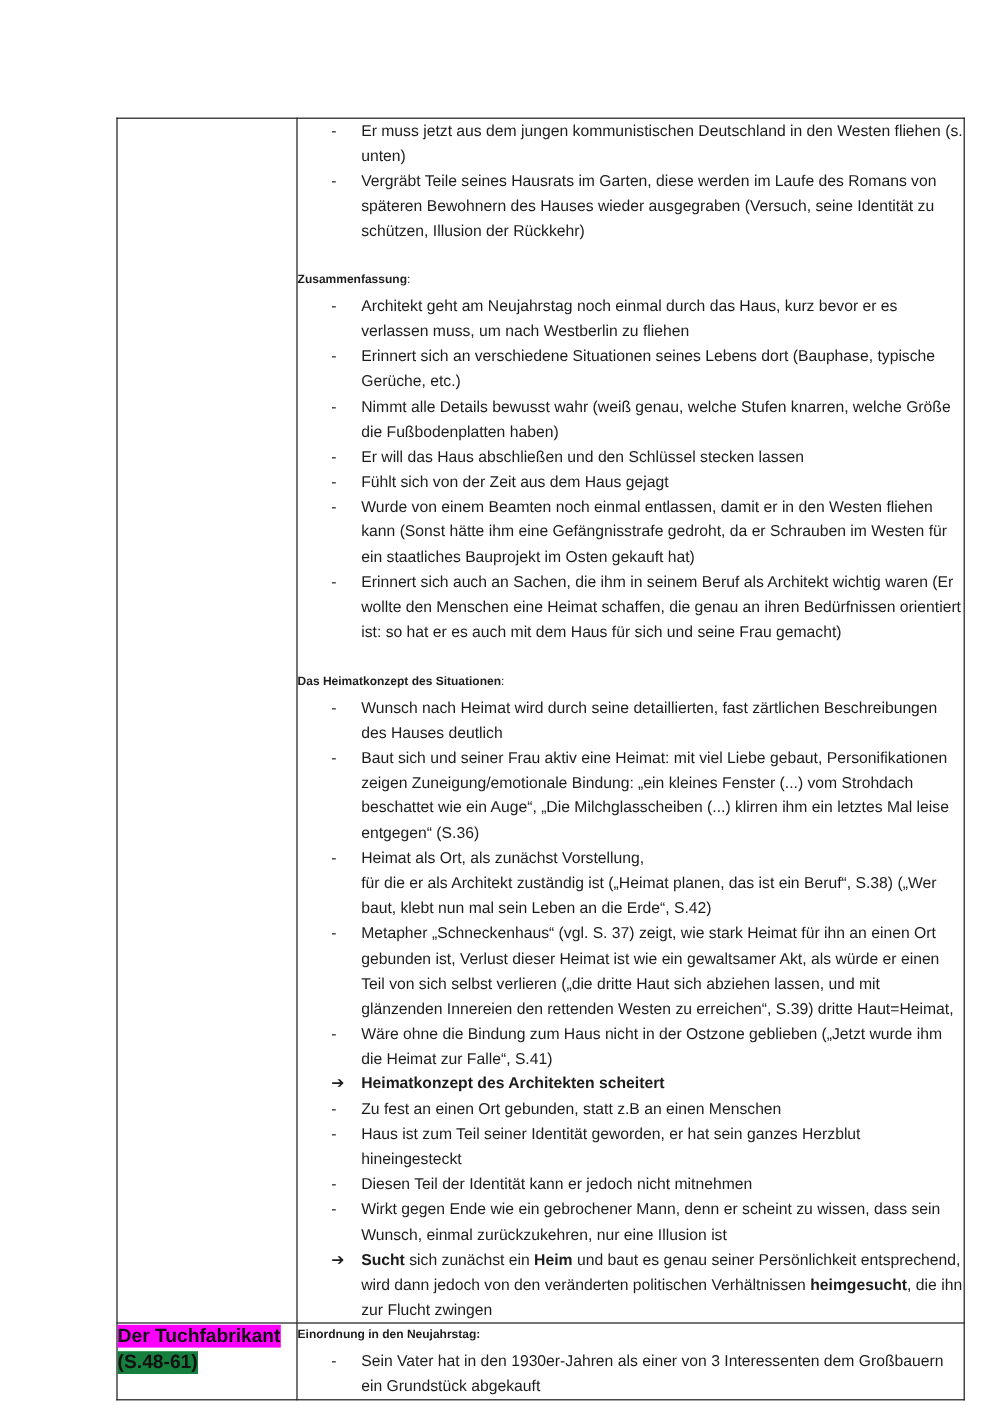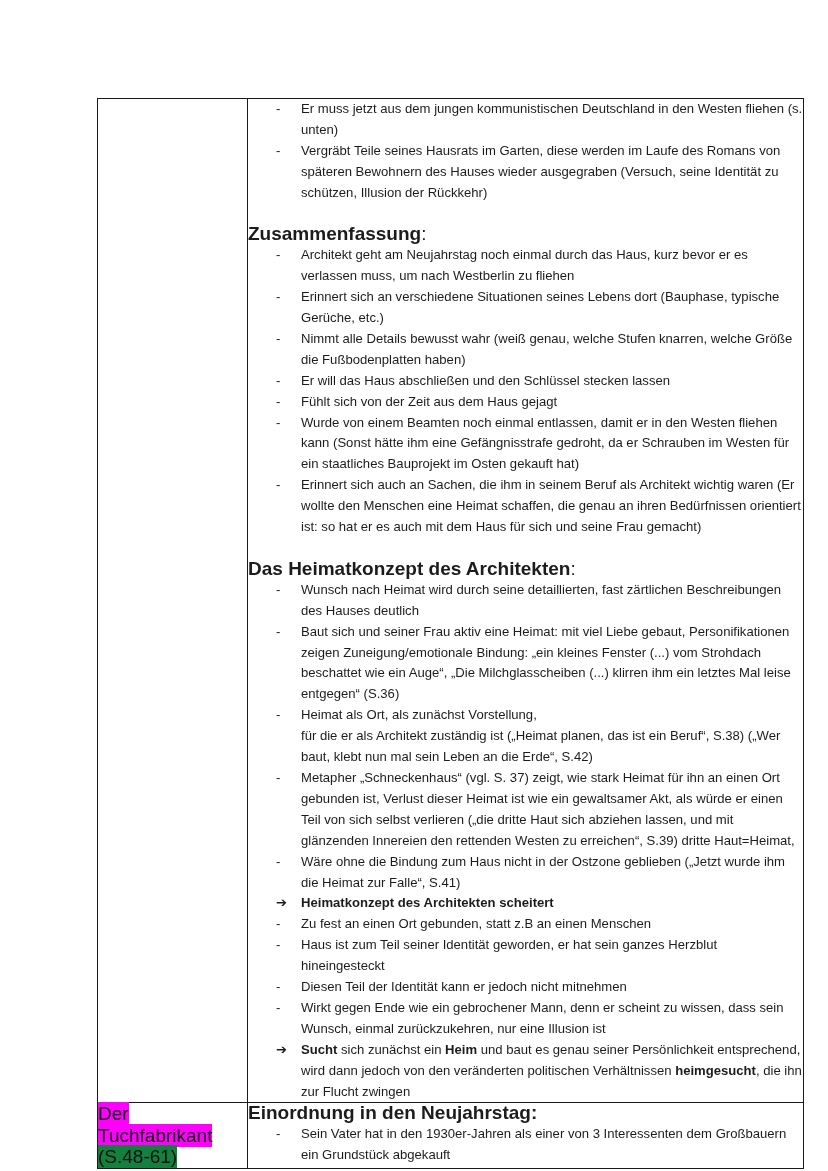--- a/index.html
+++ b/index.html
@@ -44,21 +44,21 @@
   .col-left  { width: 150px; }
   .col-right { width: 556px; }
 
   .cell-pad-right {
     padding: 5px 6px 8px 8px;
   }
   .cell-pad-left {
     padding: 6px 4px 8px 6px;
   }
   .sec-head {
-    font-size: 19px;
+    font-size: 10px;
     line-height: 20.9px;
     font-weight: bold;
     margin: 0;
   }
   .sec-head .plain { font-weight: normal; }
 
   .spacer-line {
     height: 20.9px;
   }
 
@@ -101,23 +101,23 @@
     display: block;
   }
 
   
   .cont {
     display: block;
   }
 
   
   .chapter-label {
-    font-size: 19px;
+    font-size: 16px;
     line-height: 21.5px;
-    font-weight: normal;
+    font-weight: bold;
     color: #111111;
   }
   .chapter-label .hl {
     background: #FF00FF;
     padding: 1px 0;
     box-decoration-break: clone;
     -webkit-box-decoration-break: clone;
   }
 </style>
 </head>
@@ -179,21 +179,21 @@
               <span class="txt">Wurde von einem Beamten noch einmal entlassen, damit er in den Westen fliehen kann (Sonst hätte ihm eine Gefängnisstrafe gedroht, da er Schrauben im Westen für ein staatliches Bauprojekt im Osten gekauft hat)</span>
             </li>
             <li>
               <span class="marker">-</span>
               <span class="txt"> Erinnert sich auch an Sachen, die ihm in seinem Beruf als Architekt wichtig waren (Er wollte den Menschen eine Heimat schaffen, die genau an ihren Bedürfnissen orientiert ist: so hat er es auch mit dem Haus für sich und seine Frau gemacht)</span>
             </li>
           </ul>
 
           <div class="spacer-line"></div>
 
-          <div class="sec-head"><span>Das Heimatkonzept des Architekten</span><span class="plain">:</span></div>
+          <div class="sec-head"><span>Das Heimatkonzept des Situationen</span><span class="plain">:</span></div>
 
           <ul class="bullets">
             <li>
               <span class="marker">-</span>
               <span class="txt">Wunsch nach Heimat wird durch seine detaillierten, fast zärtlichen Beschreibungen des Hauses deutlich</span>
             </li>
             <li>
               <span class="marker">-</span>
               <span class="txt">Baut sich und seiner Frau aktiv eine Heimat: mit viel Liebe gebaut, Personifikationen zeigen Zuneigung/emotionale Bindung: „ein kleines Fenster (...) vom Strohdach beschattet wie ein Auge“, „Die Milchglasscheiben (...) klirren ihm ein letztes Mal leise entgegen“ (S.36)</span>
             </li>

